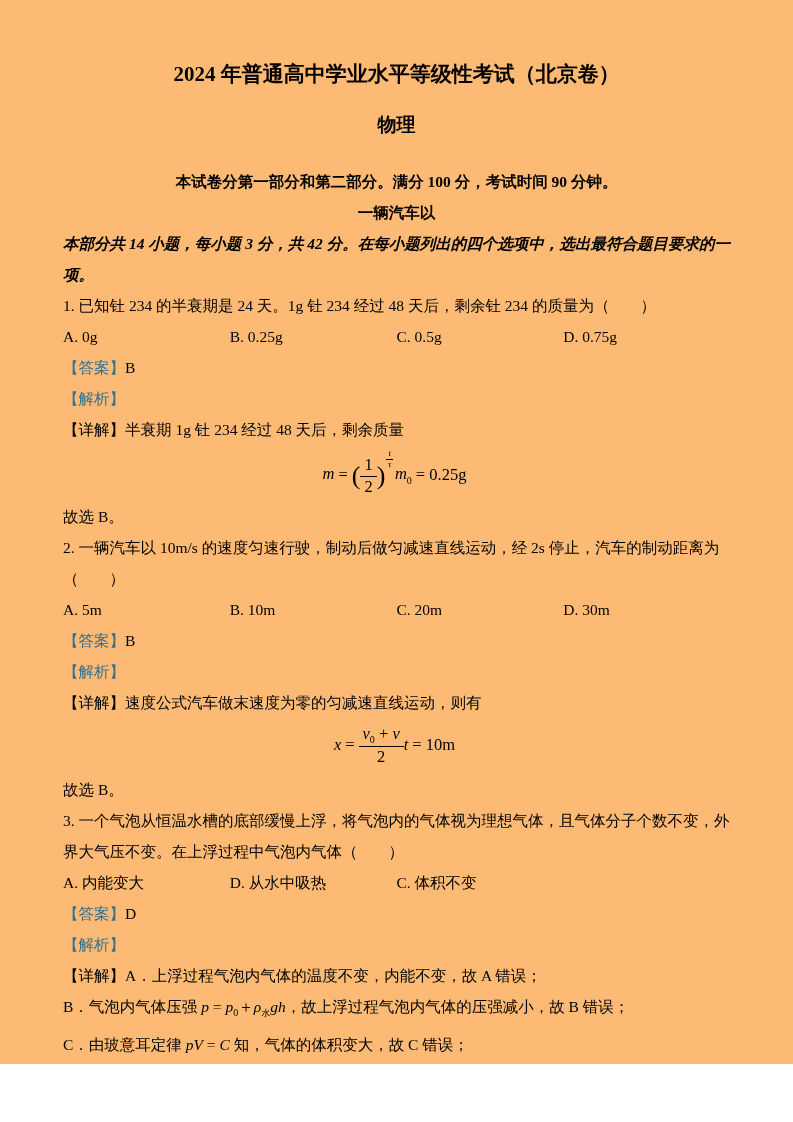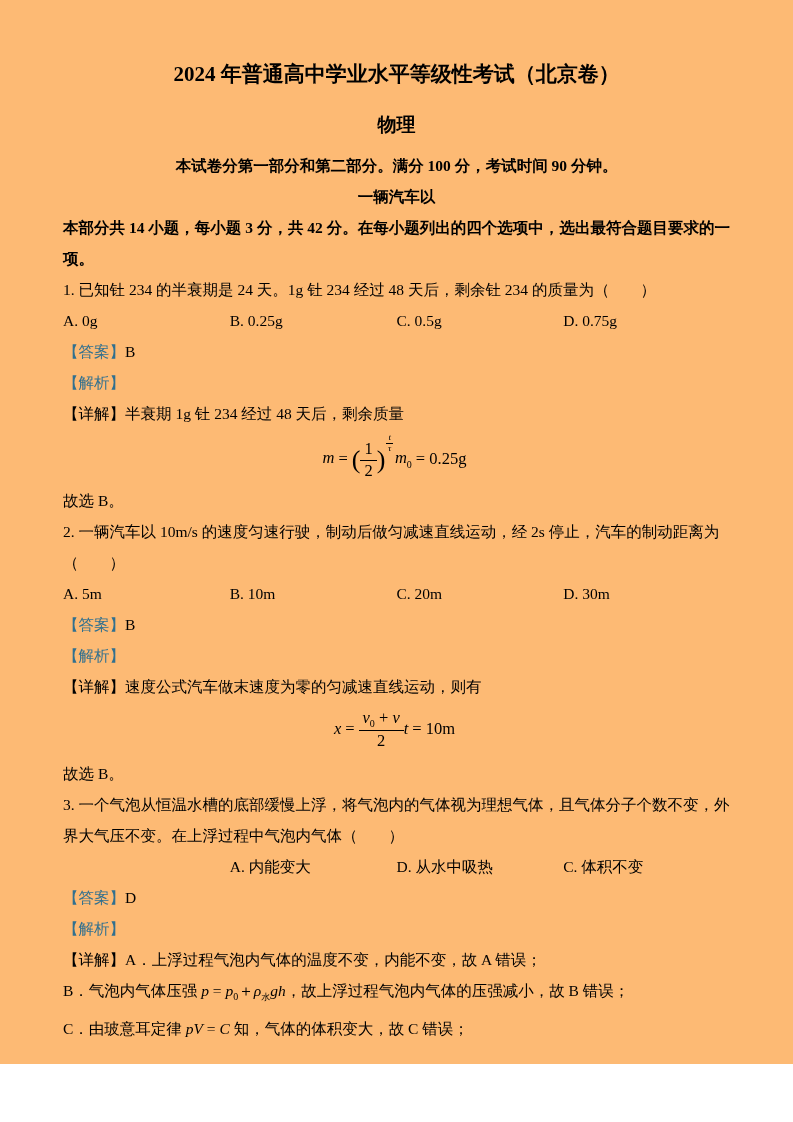--- a/index.html
+++ b/index.html
@@ -14,23 +14,23 @@
     font-family: "Liberation Serif", "DejaVu Serif", serif;
     font-size: 15.5px;
     color: #000000;
     overflow: hidden;
   }
   .line { line-height: 31px; margin: 0; text-align: left; }
   .center { text-align: center; }
   .bold { font-weight: bold; }
   .doc-title { font-size: 21px; font-weight: bold; line-height: 36px; text-align: center; }
   .doc-subject { font-size: 19px; font-weight: bold; line-height: 34px; text-align: center; margin-top: 16px; }
-  .exam-info { margin-top: 8px; }
-  .part-desc { text-align: justify; }
-  .options { display: flex; justify-content: flex-end; }
+  .exam-info { margin-top: 24px; }
+  .part-desc { text-align: justify; font-style: italic; }
+  .options { display: flex; }
   .options .opt { width: 25%; }
   .marker { color: #31708f; }
   .formula-block {
     height: 56px;
     display: flex;
     align-items: center;
     justify-content: center;
     font-size: 16.5px;
     line-height: 1.1;
   }

